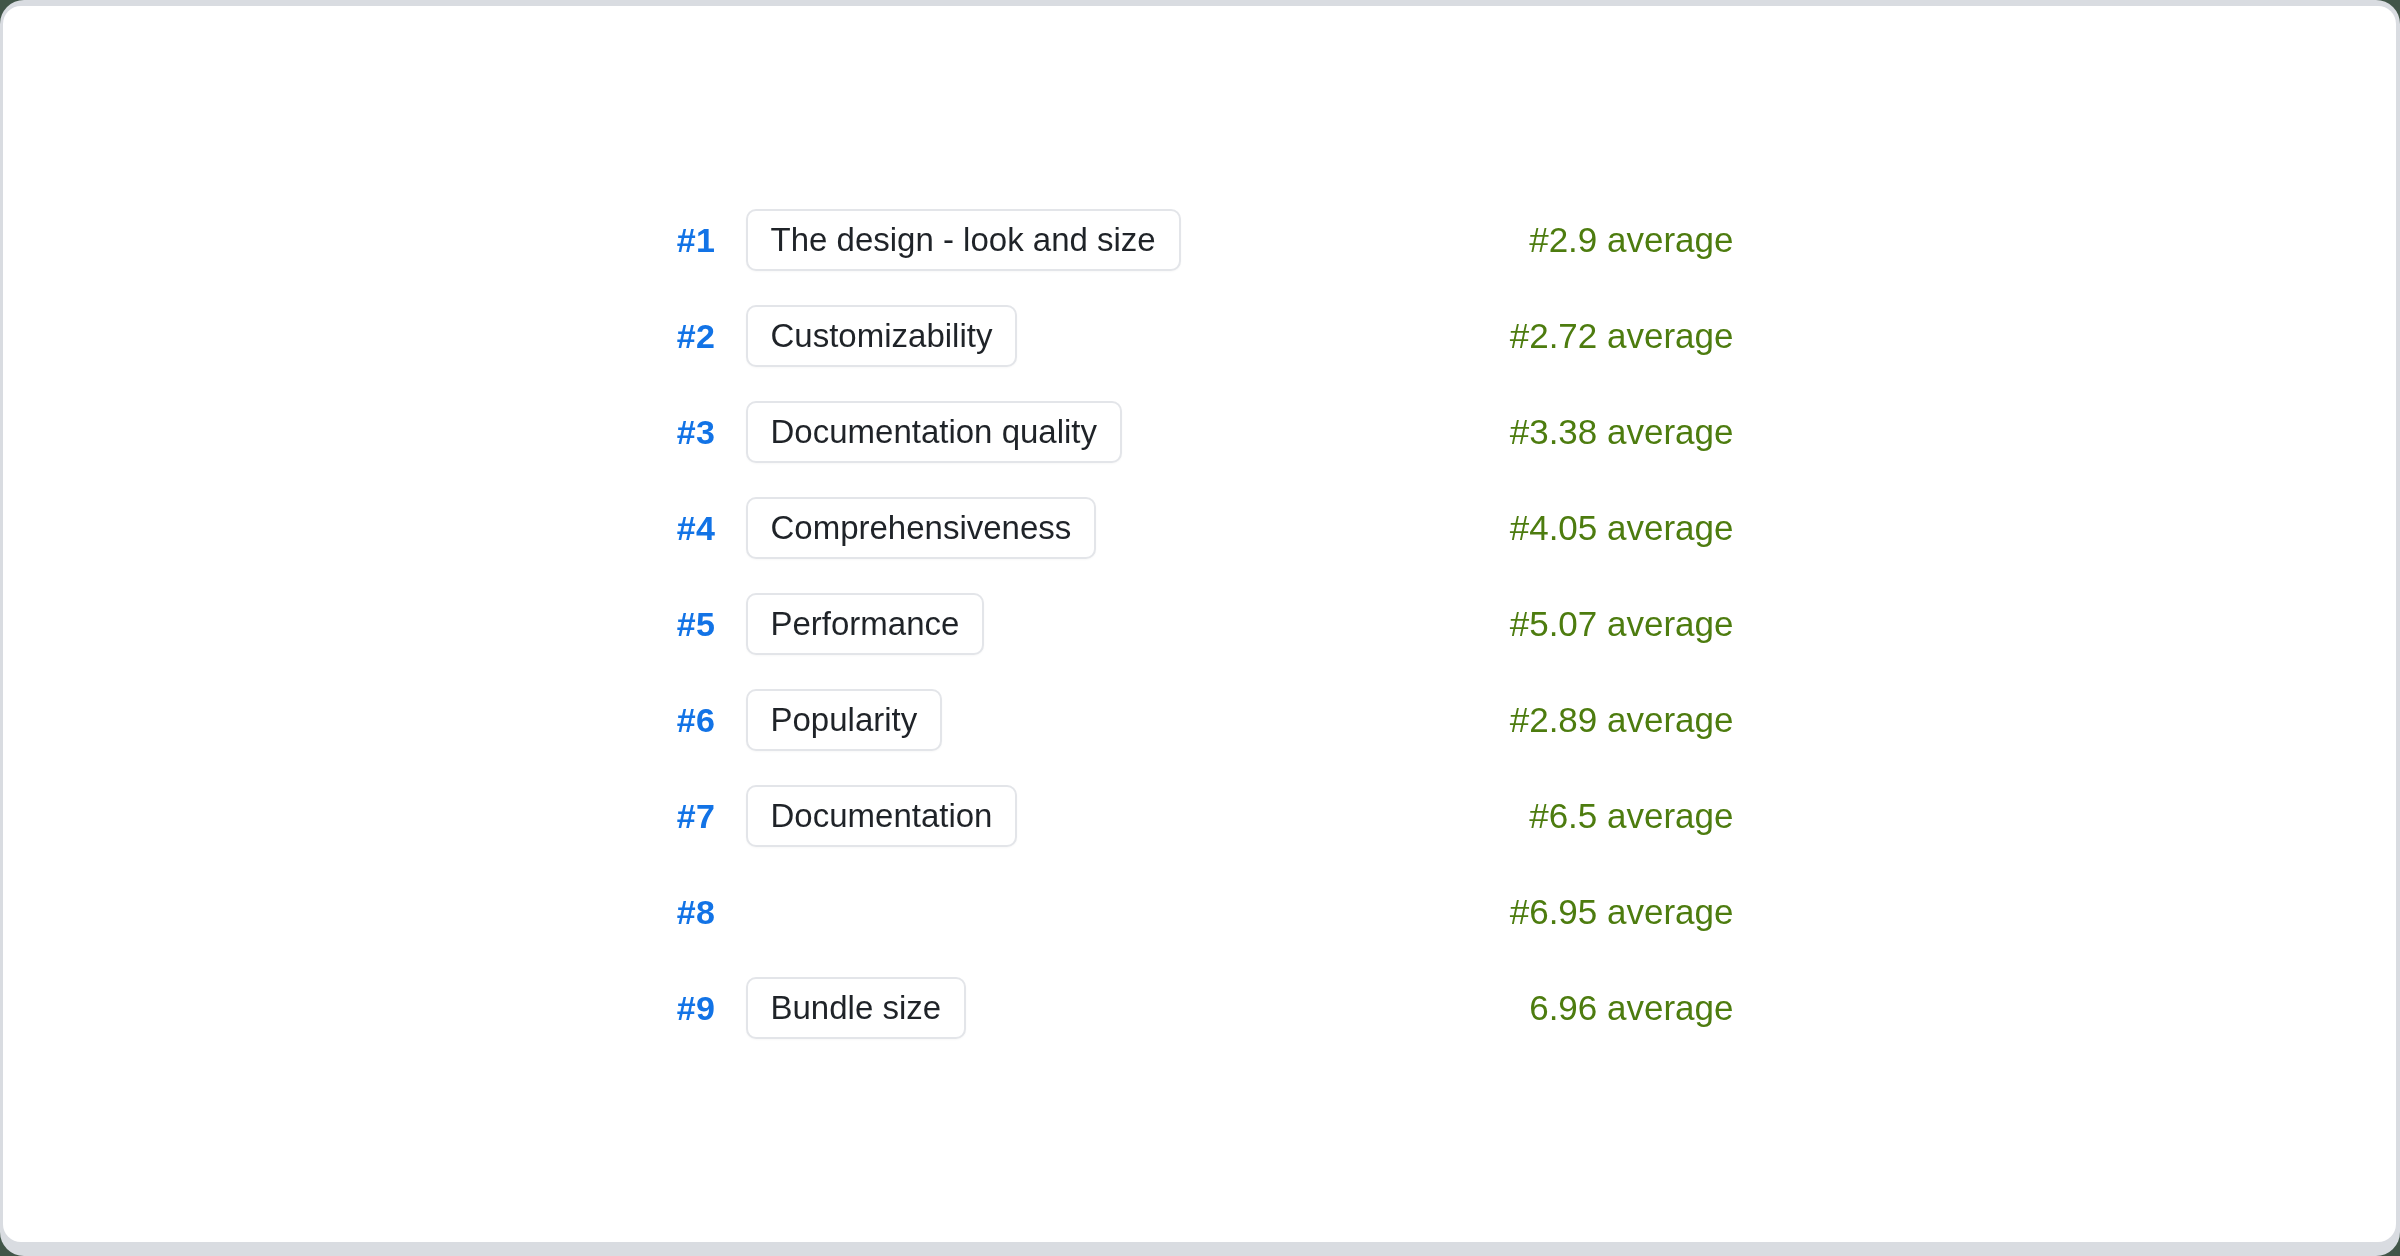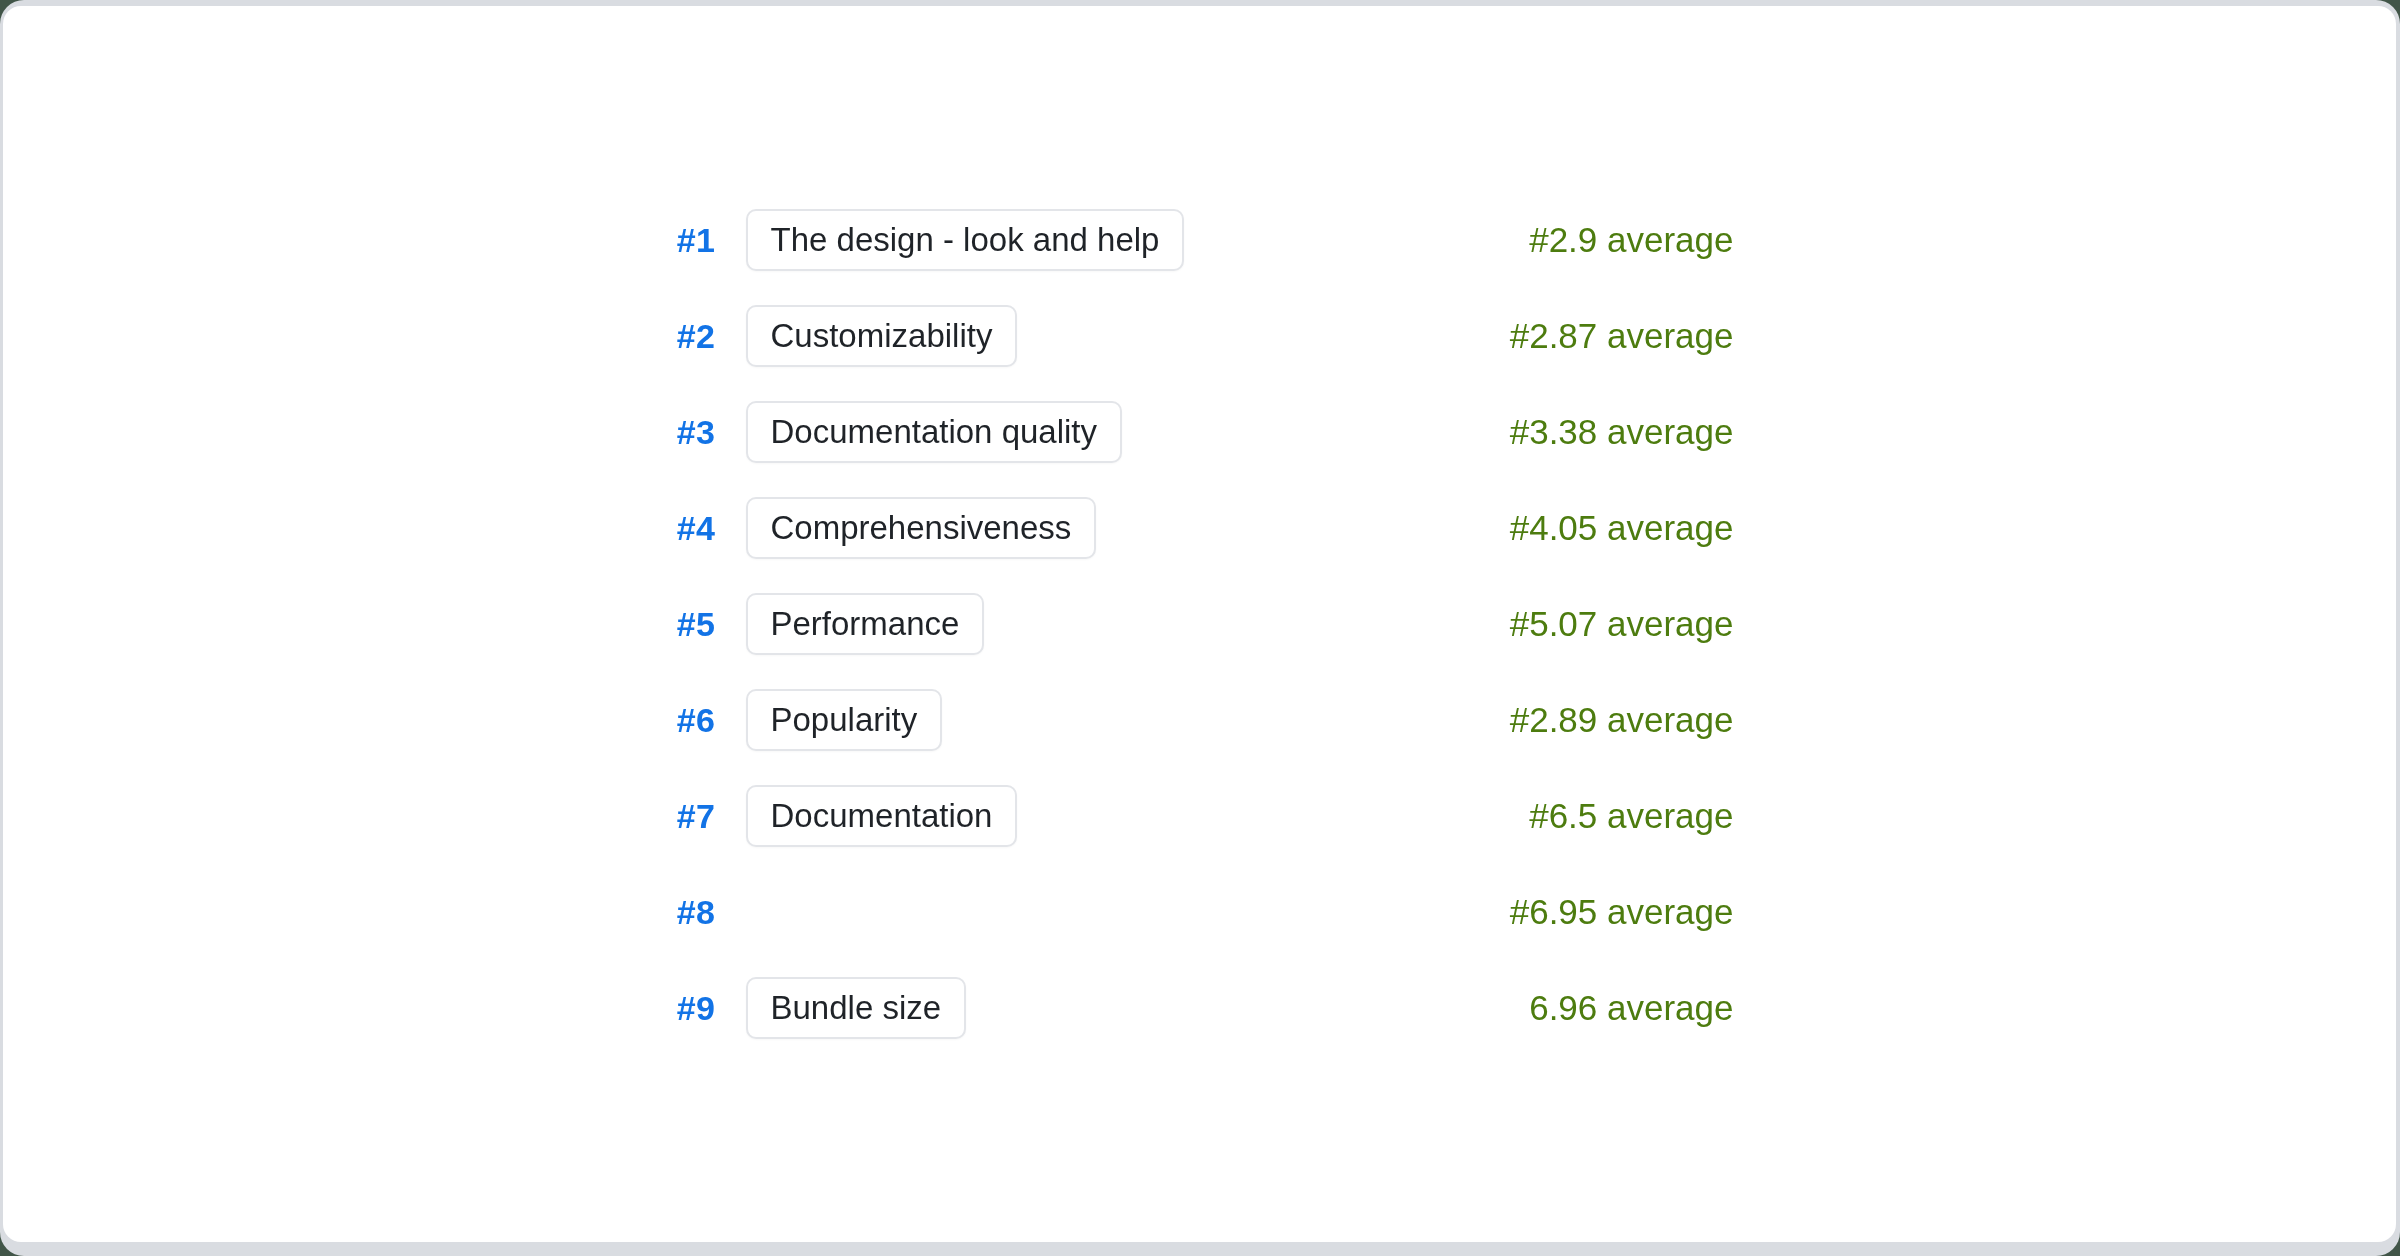--- a/index.html
+++ b/index.html
@@ -74,31 +74,31 @@
 </style>
 </head>
 <body>
 
 <div class="frame">
   <div class="card">
     <div class="ranking-list">
   <div class="ranking-row">
     <span class="rank-number">#1</span>
     <div class="option-chip">
-      <span class="option-label">The design - look and help</span>
+      <span class="option-label">The design - look and size</span>
     </div>
     <span class="average-score">#2.9 average</span>
   </div>
 
   <div class="ranking-row">
     <span class="rank-number">#2</span>
     <div class="option-chip">
       <span class="option-label">Customizability</span>
     </div>
-    <span class="average-score">#2.87 average</span>
+    <span class="average-score">#2.72 average</span>
   </div>
 
   <div class="ranking-row">
     <span class="rank-number">#3</span>
     <div class="option-chip">
       <span class="option-label">Documentation quality</span>
     </div>
     <span class="average-score">#3.38 average</span>
   </div>
 

